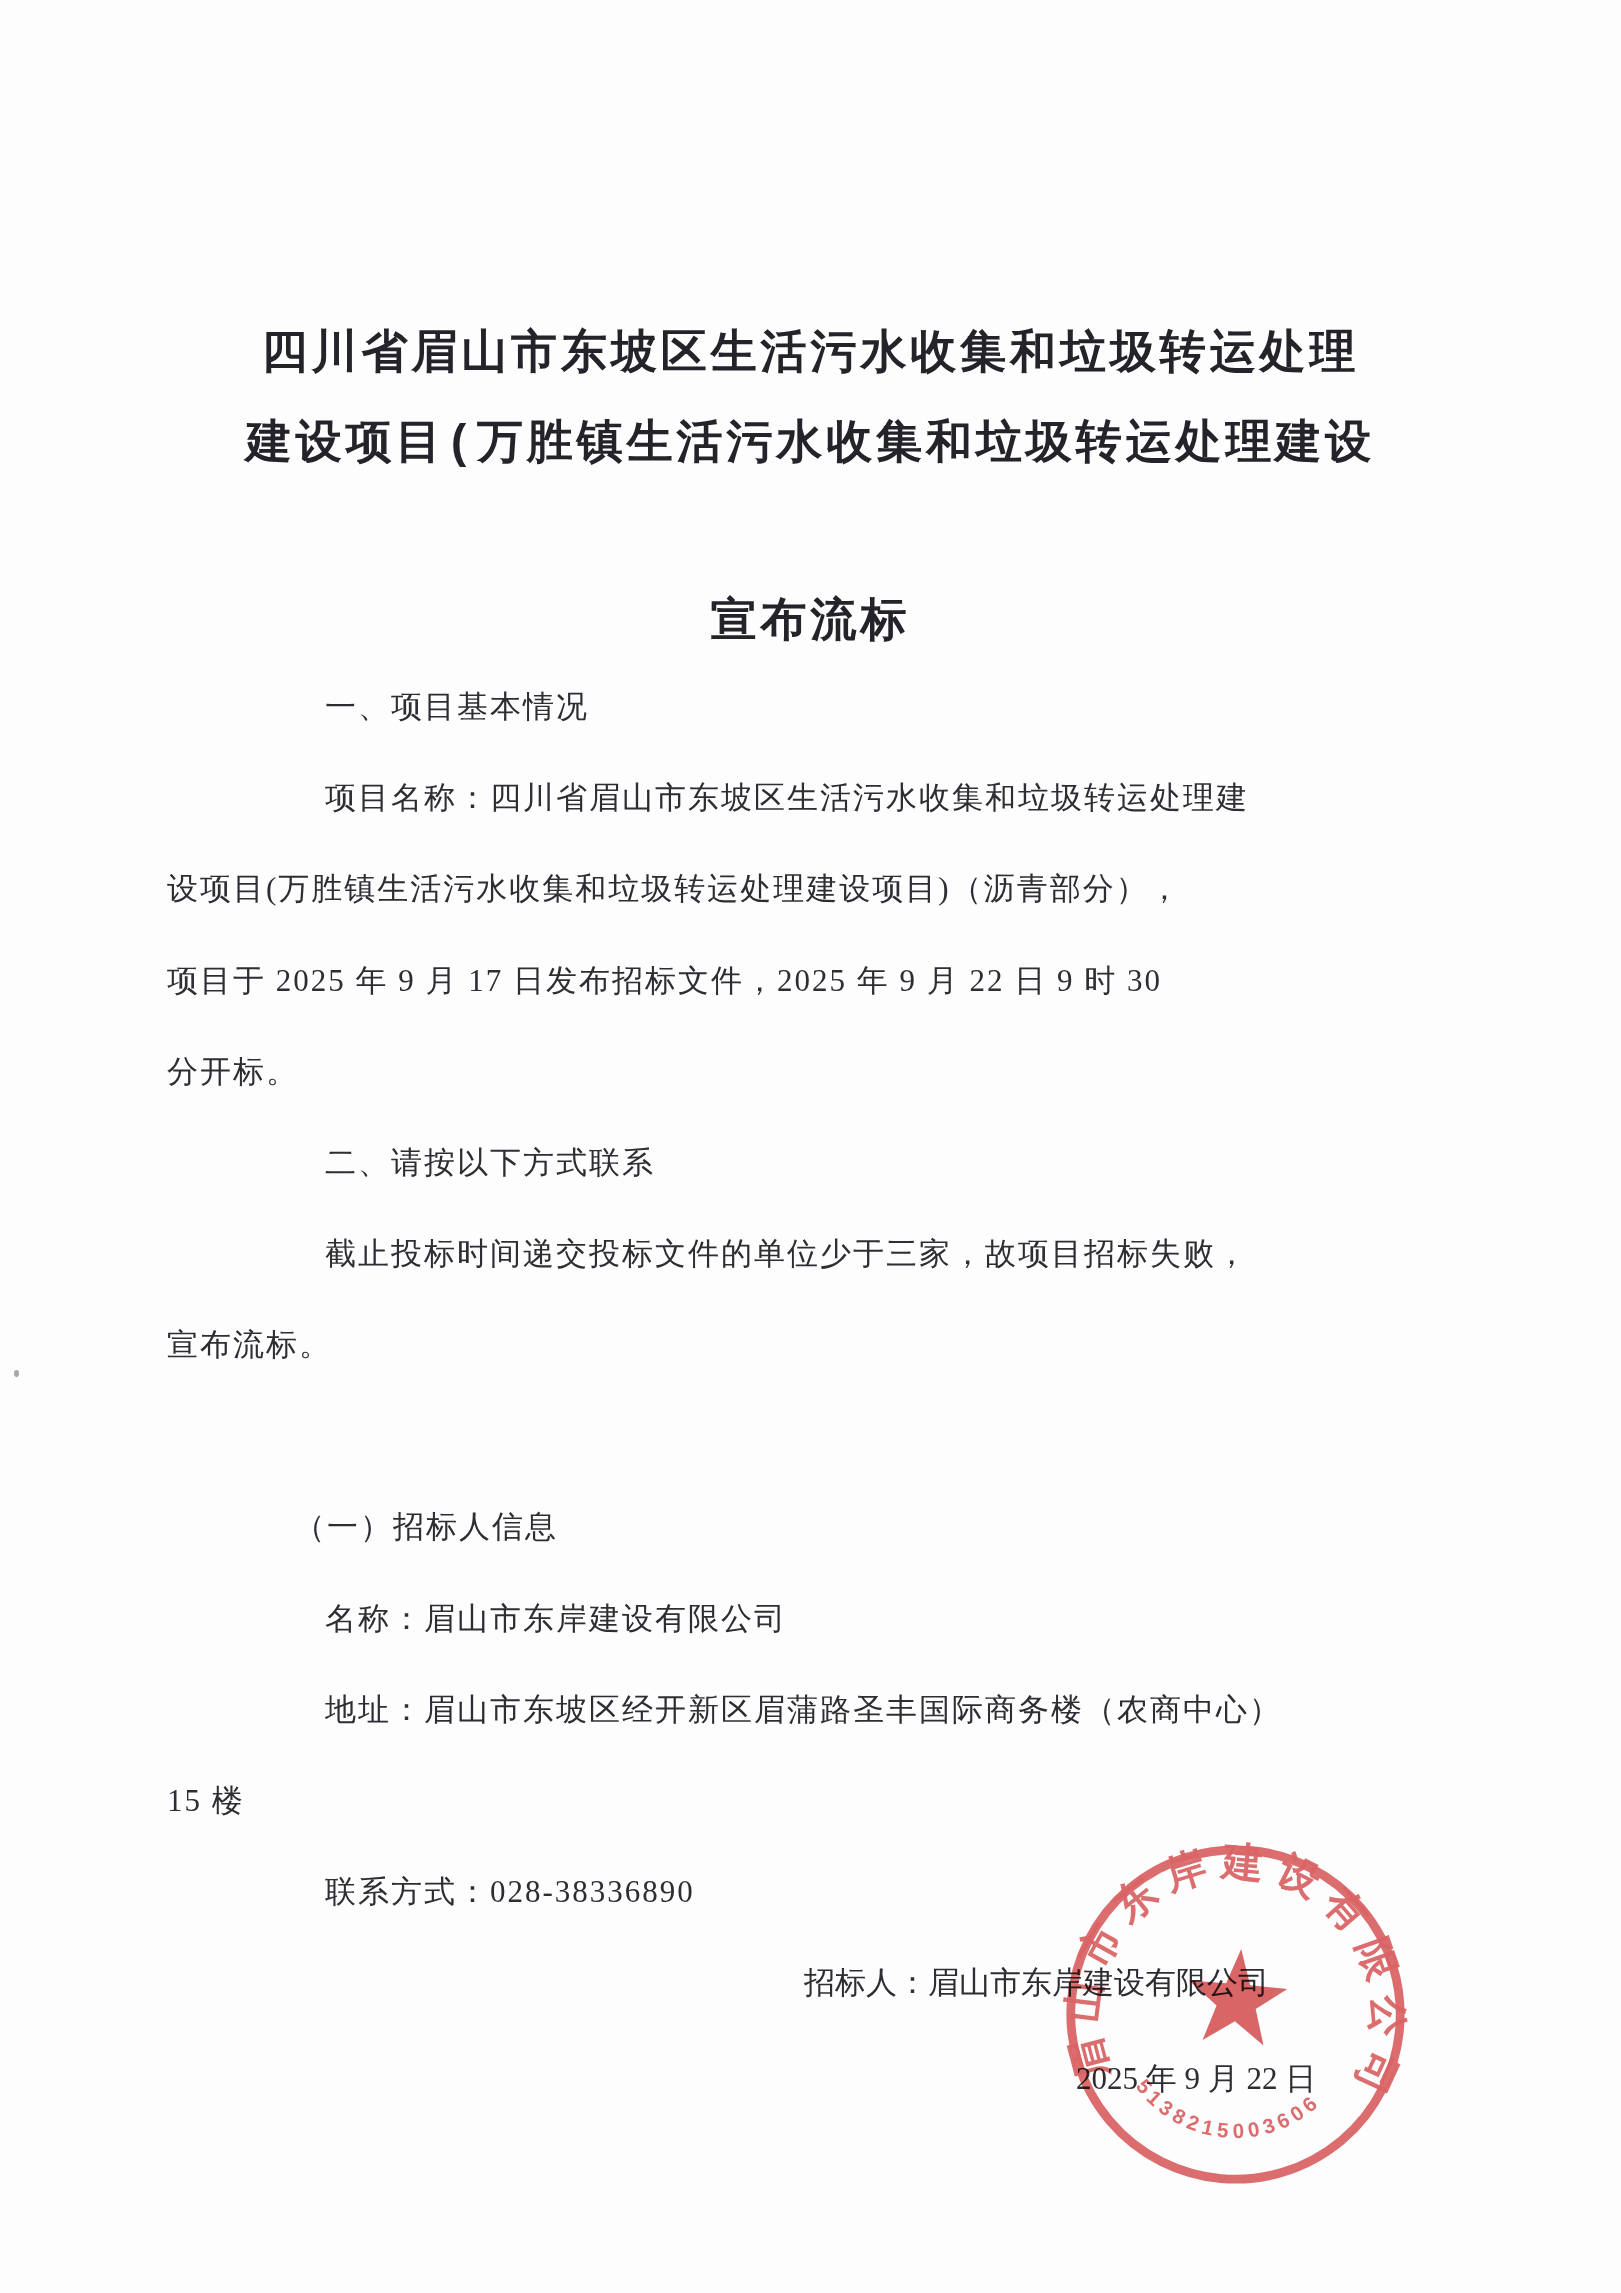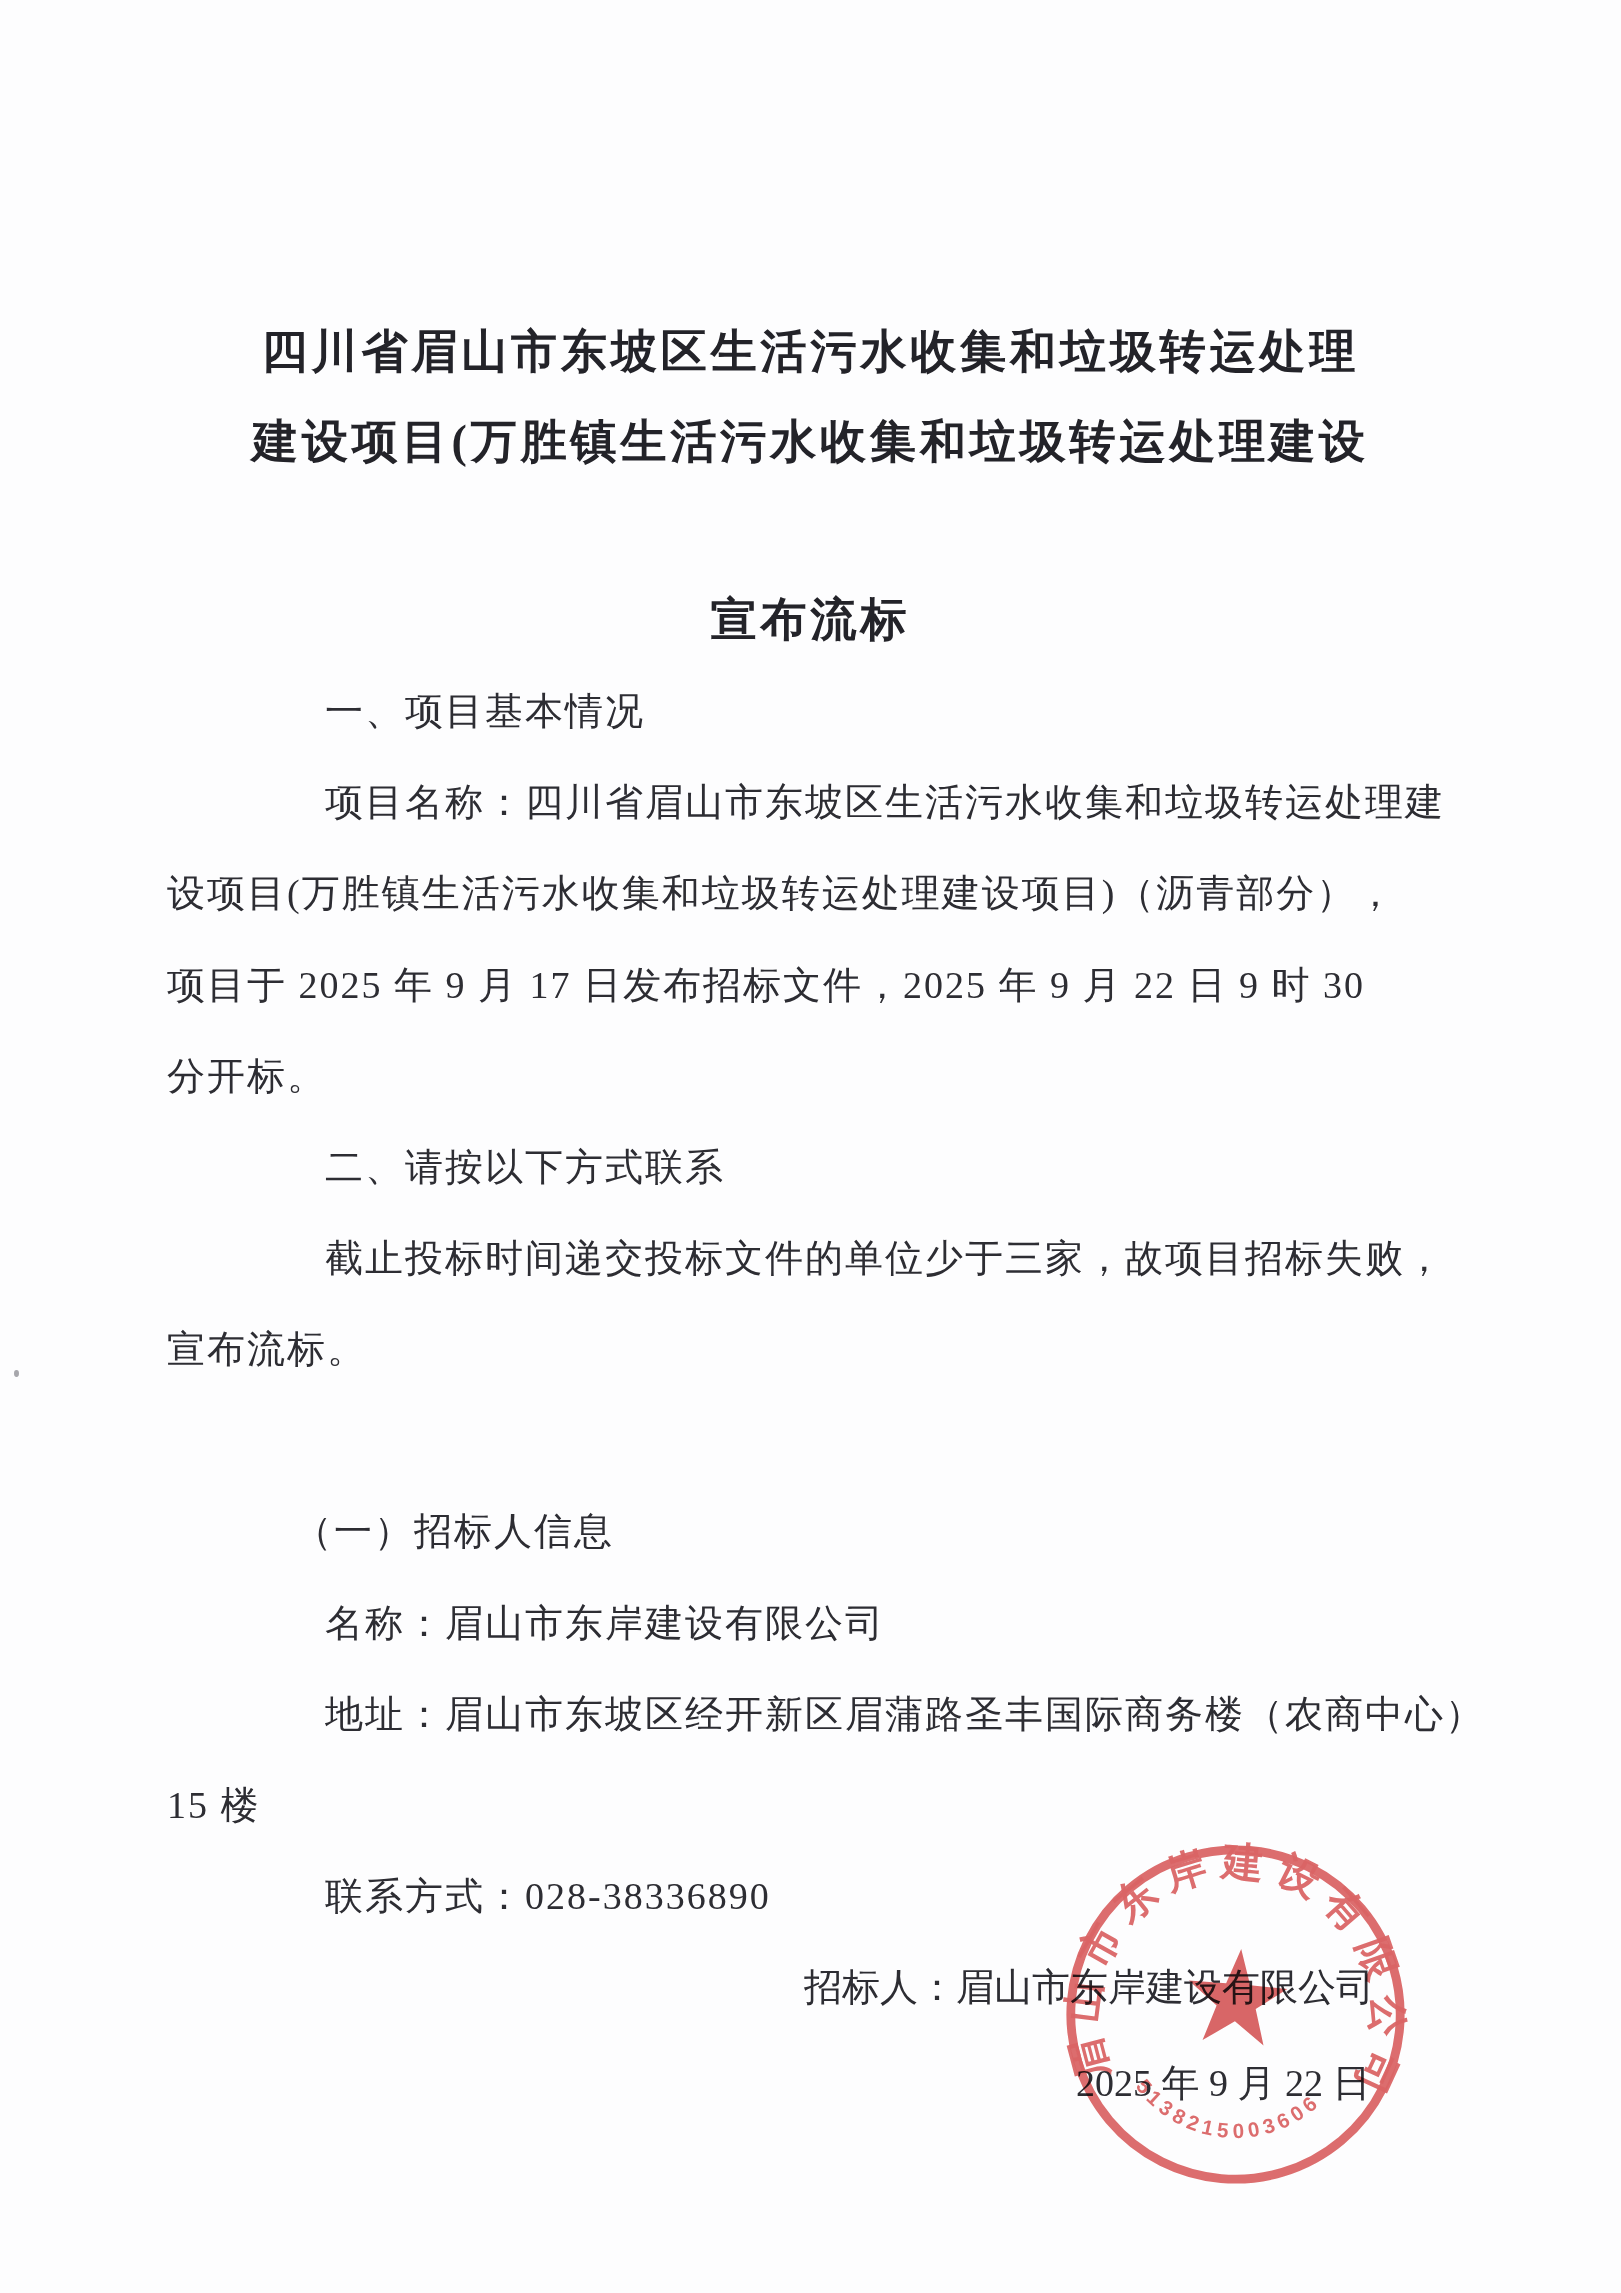--- a/index.html
+++ b/index.html
@@ -8,30 +8,30 @@
     width:1621px;height:2294px;
     margin:0 auto;
     background:#fdfdfe;
     overflow:hidden;
     font-family:"Liberation Serif","DejaVu Serif",serif;
     color:#2d2d33;
   }
   .title-line{
     position:absolute;left:0;right:0;
     text-align:center;
-    font-family:Liberation Serif, serif;
+    font-family:Liberation Mono, monospace;
     font-weight:700;
     font-size:46px;
     letter-spacing:3.9px;
     color:#232329;
     white-space:nowrap;
   }
   .line{
     position:absolute;
-    font-size:38px;
+    font-size:31px;
     letter-spacing:2px;
     white-space:nowrap;
     color:#2d2d33;
   }
   .seal{
     position:absolute;
     left:1061px;top:1840px;
     width:349px;height:349px;
     transform:rotate(5deg);
     mix-blend-mode:multiply;

